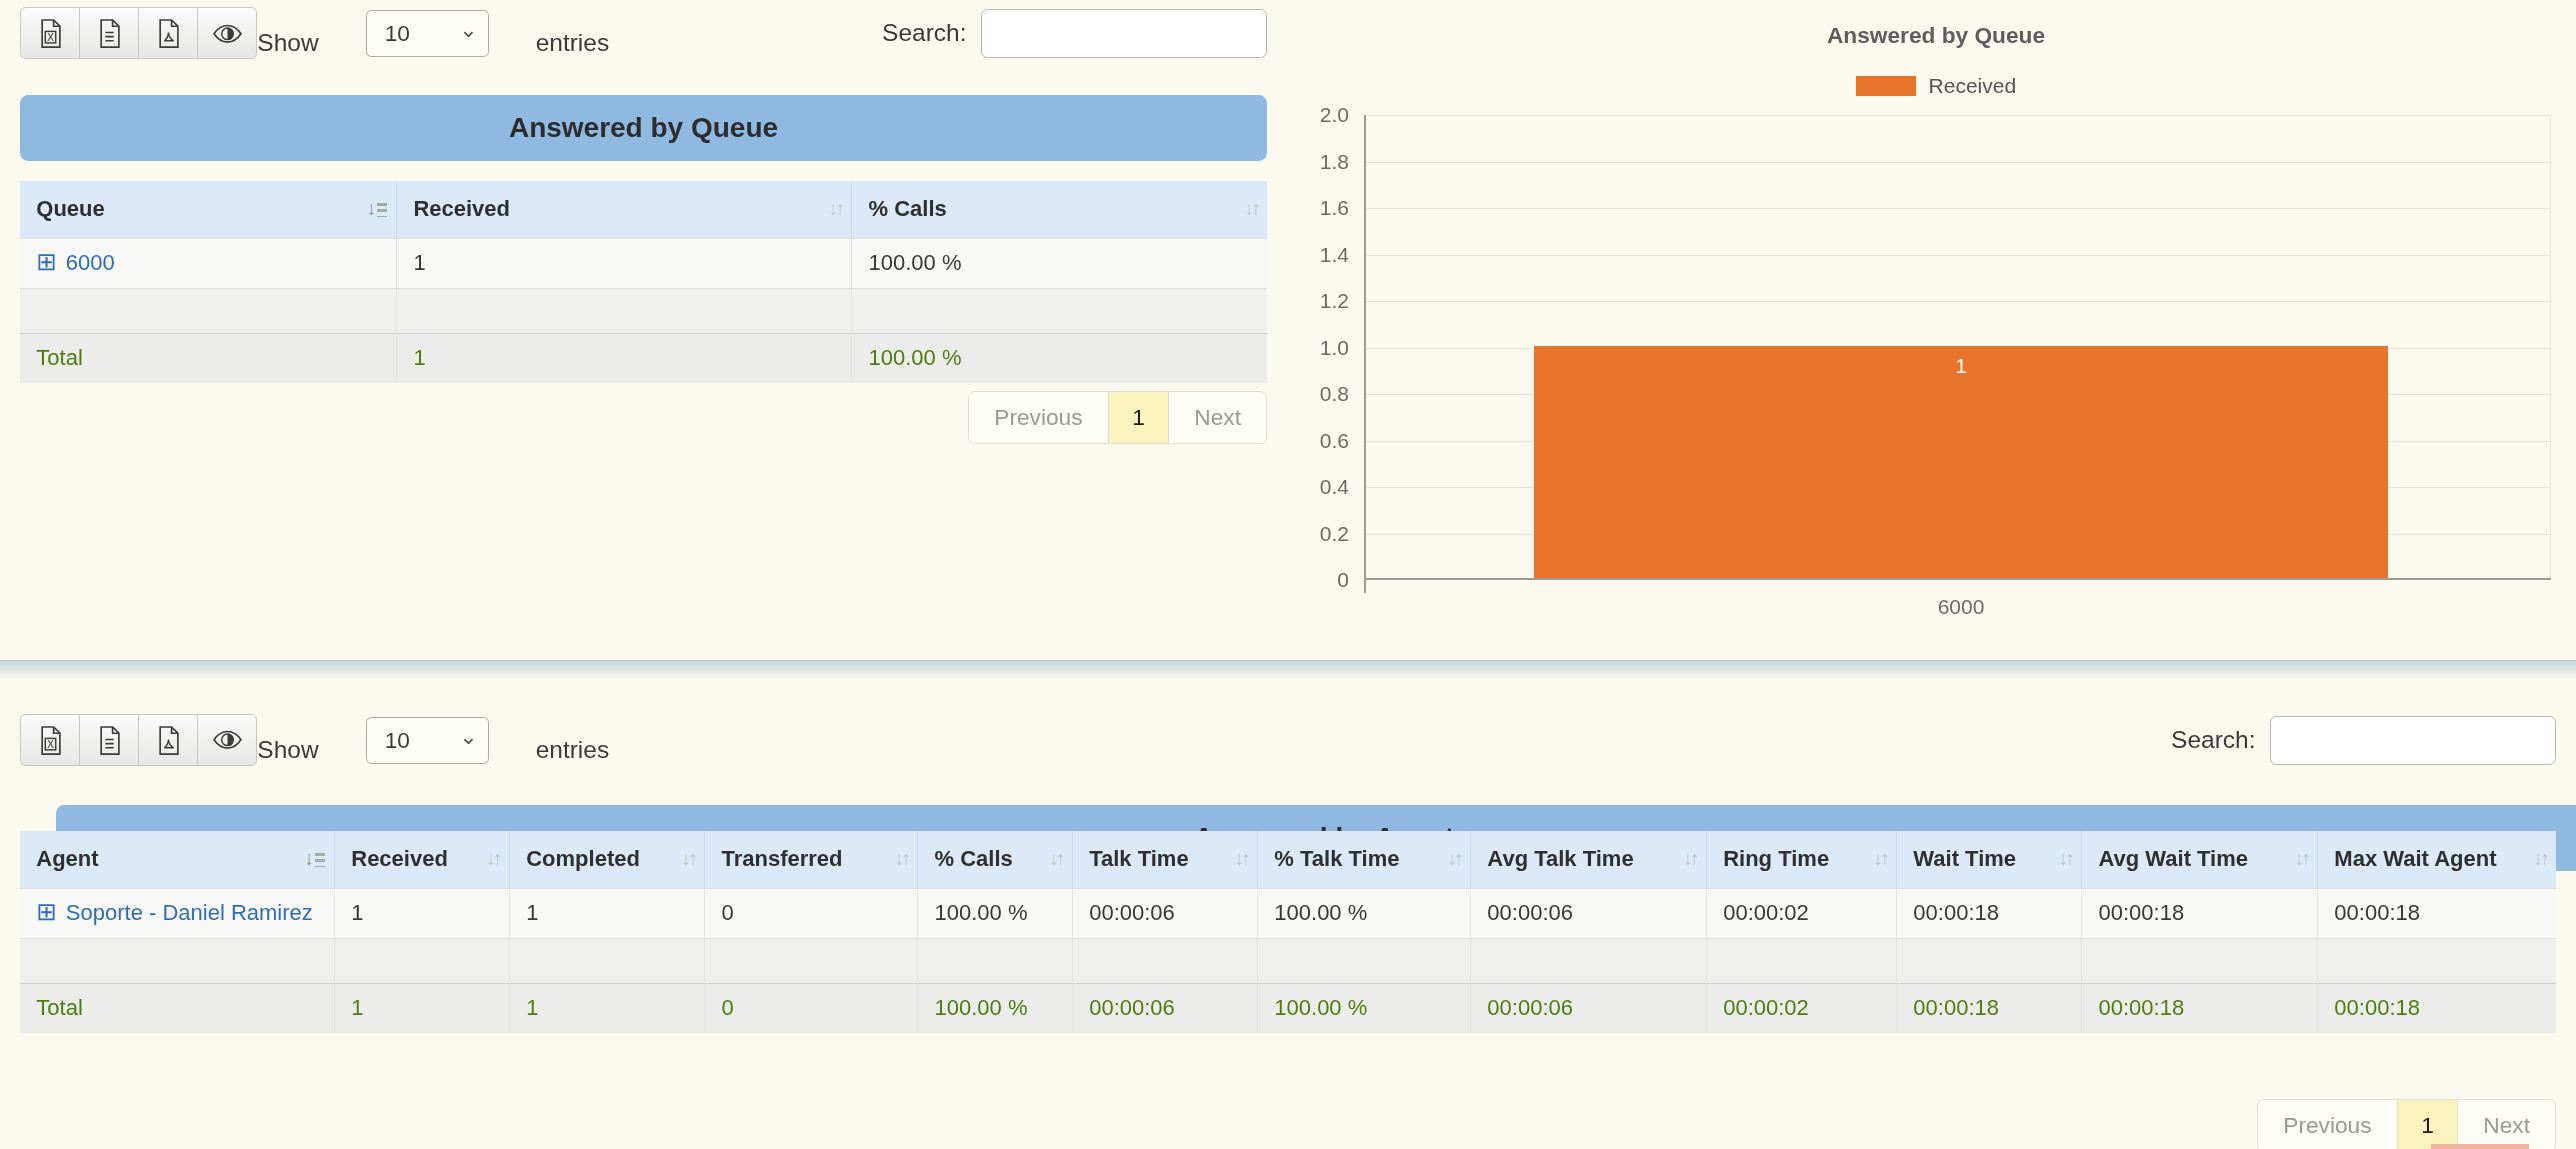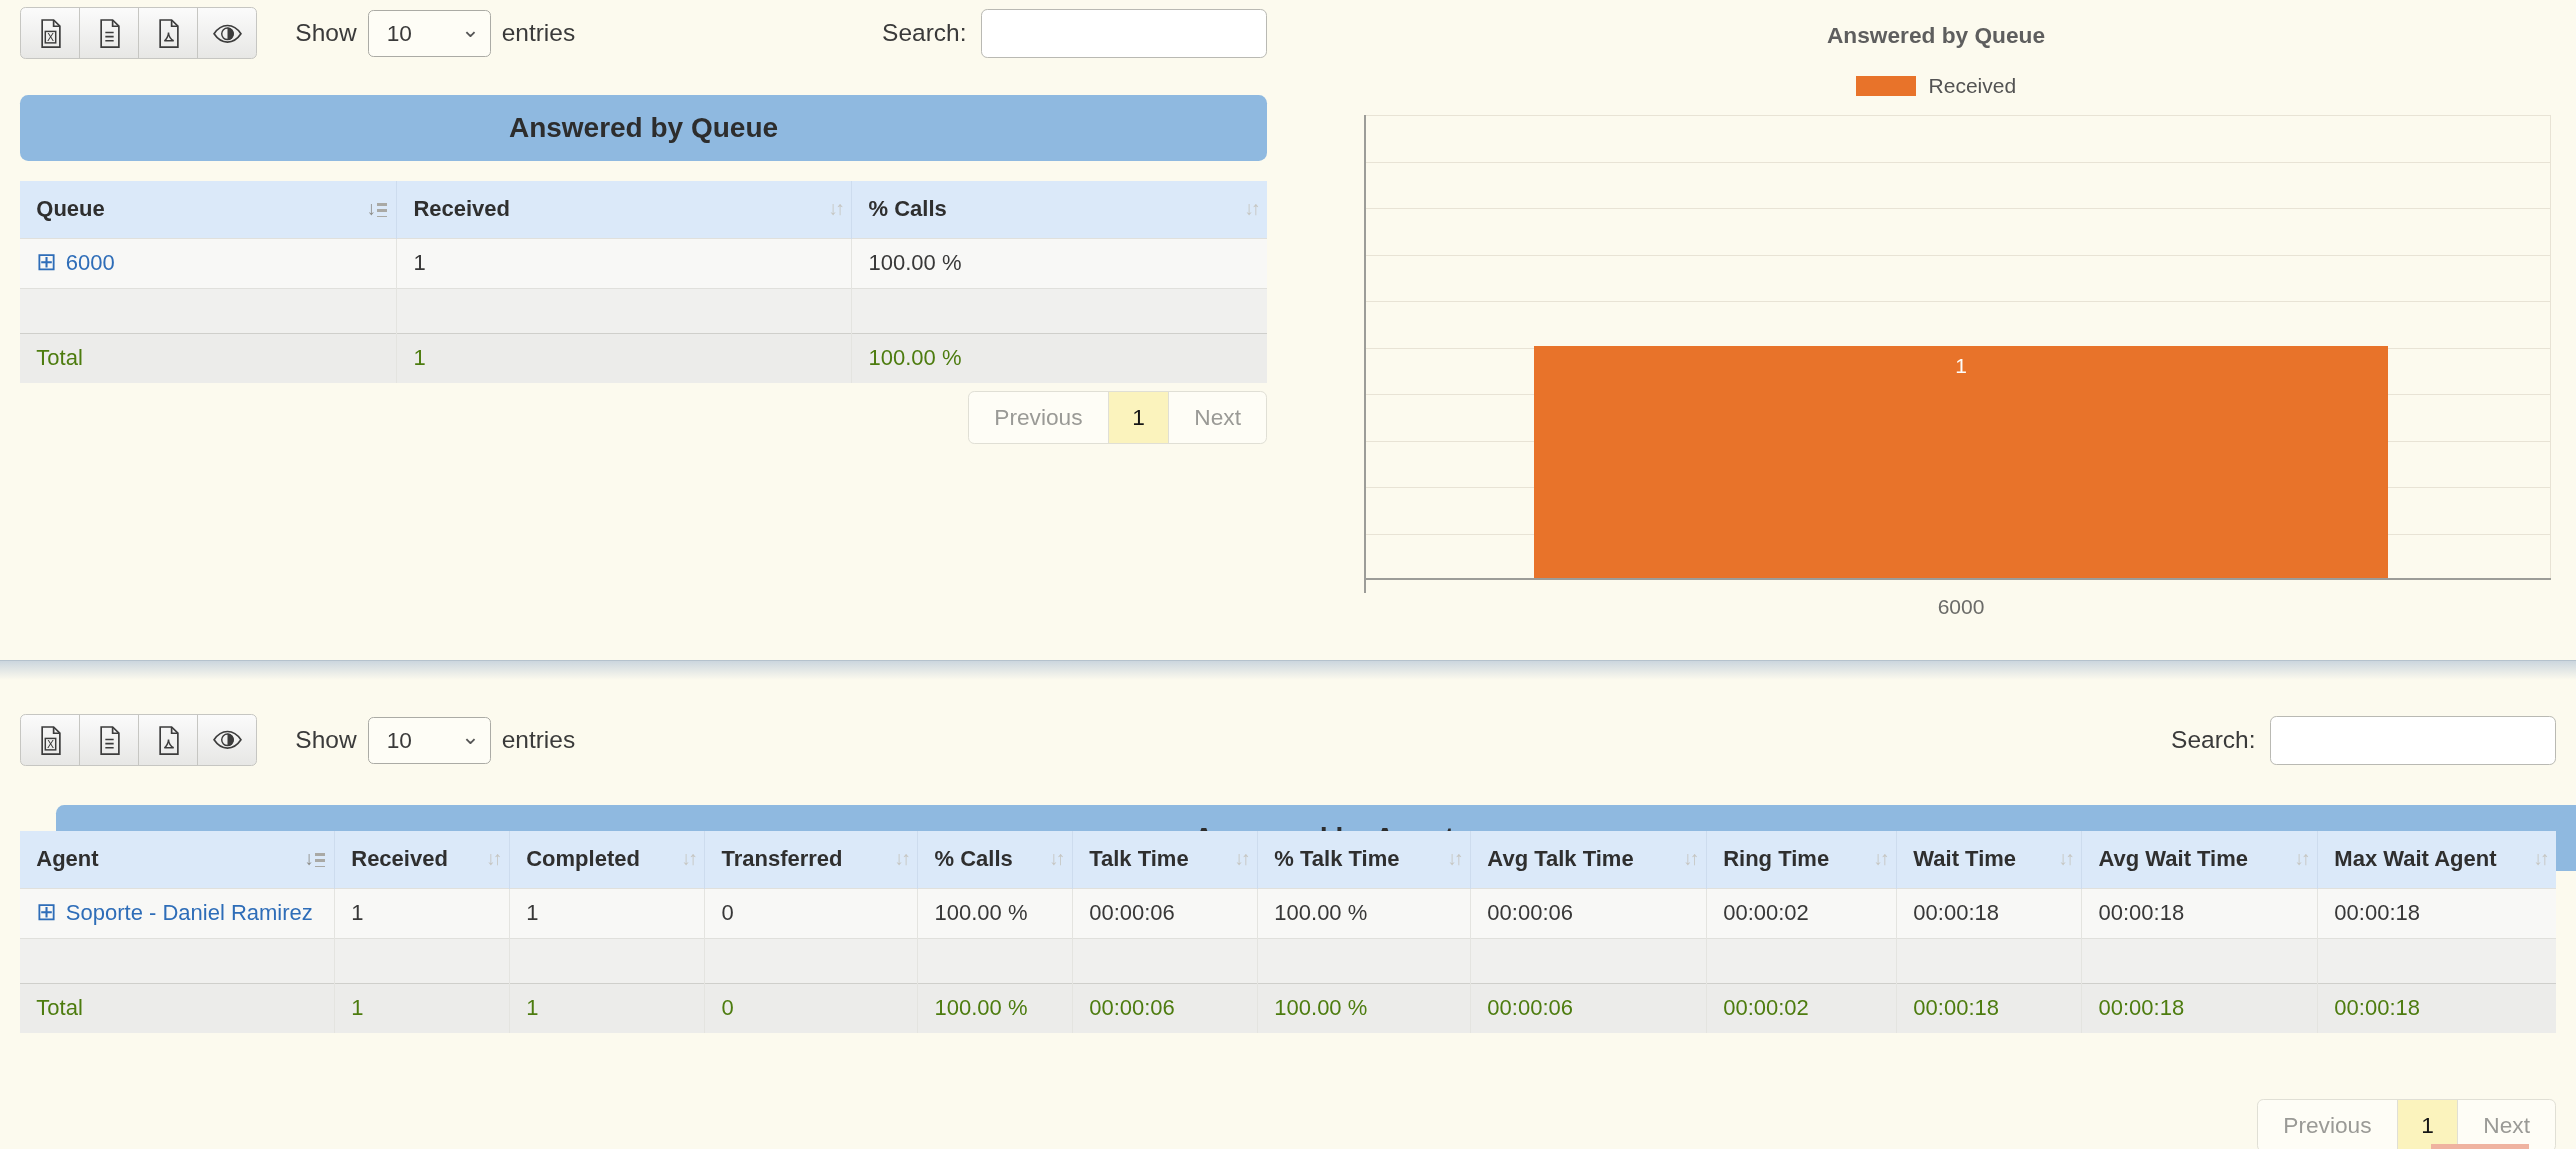--- a/index.html
+++ b/index.html
@@ -11,21 +11,21 @@
   .toolbar { position:absolute; display:flex; align-items:center; }
   .btn-group { display:flex; }
   .tool-btn {
     width:60px; height:52px; display:flex; align-items:center; justify-content:center;
     background:linear-gradient(#fbfbfb,#e7e7e5); border:0.9px solid #c6c6c2; margin-left:-0.9px;
     cursor:pointer;
   }
   .tool-btn:first-child { border-radius:5.4px 0 0 5.4px; margin-left:0; }
   .tool-btn:last-child { border-radius:0 5.4px 5.4px 0; }
   .tool-btn svg { display:block; }
-  .length-ctl { display:flex; align-items:center; margin-left:38px; font-size:24.5px; color:#3a3a3a; }
+  .length-ctl { display:flex; align-items:flex-end; font-size:24.5px; color:#3a3a3a;gap:36px; }
   .select-wrap { position:relative; margin:0 11px; }
   .select-wrap select {
     -webkit-appearance:none; appearance:none; width:123px; height:47px; font-size:22.7px; color:#3a3a3a;
     border:0.9px solid #ababa5; border-radius:5.4px; background:#fefdf6; padding:0 33px 0 18px;
     font-family:"Liberation Sans", sans-serif;
   }
   .select-wrap .chev { position:absolute; right:11px; top:7.3px; font-size:22px; color:#555; pointer-events:none; }
   .search-ctl { display:flex; align-items:center; margin-left:auto; font-size:24.5px; color:#3a3a3a; }
   .search-ctl input {
     width:286px; height:49px; margin-left:14.5px; border:0.9px solid #b9b9b3; border-radius:6.3px;
@@ -227,20 +227,33 @@
       <div class="gridline" style="top:30%"></div>
       <div class="gridline" style="top:40%"></div>
       <div class="gridline" style="top:50%"></div>
       <div class="gridline" style="top:60%"></div>
       <div class="gridline" style="top:70%"></div>
       <div class="gridline" style="top:80%"></div>
       <div class="gridline" style="top:90%"></div>
       <div class="vline-right"></div>
       <div class="yaxis"></div>
       <div class="xaxis"></div>
+      <div class="ylabels">
+        <span style="top:0%">2.0</span>
+        <span style="top:10%">1.8</span>
+        <span style="top:20%">1.6</span>
+        <span style="top:30%">1.4</span>
+        <span style="top:40%">1.2</span>
+        <span style="top:50%">1.0</span>
+        <span style="top:60%">0.8</span>
+        <span style="top:70%">0.6</span>
+        <span style="top:80%">0.4</span>
+        <span style="top:90%">0.2</span>
+        <span style="top:100%">0</span>
+      </div>
       <div class="bar" style="height: 50%; background: rgb(232, 115, 42);">
         <div class="bar-label">1</div>
       </div>
       <div class="xlabel">6000</div>
     </div>
   </div>
 
   <div class="divider"></div>
 
   <div class="toolbar" style="left:20px; top:714px; width:2536px;">

